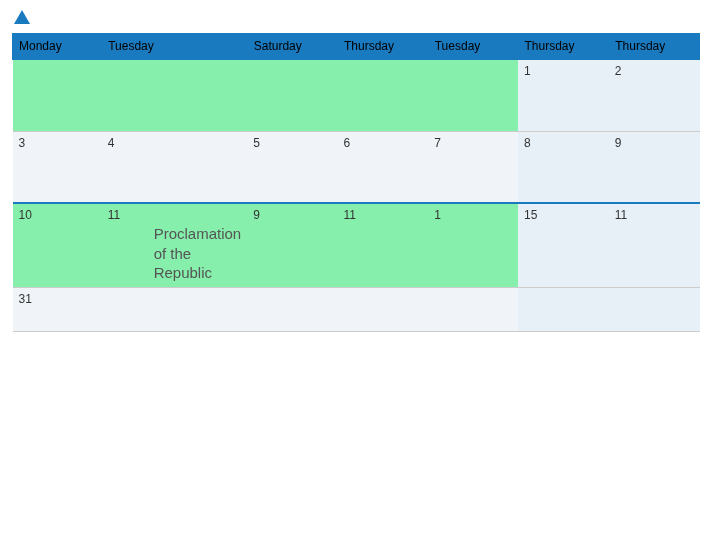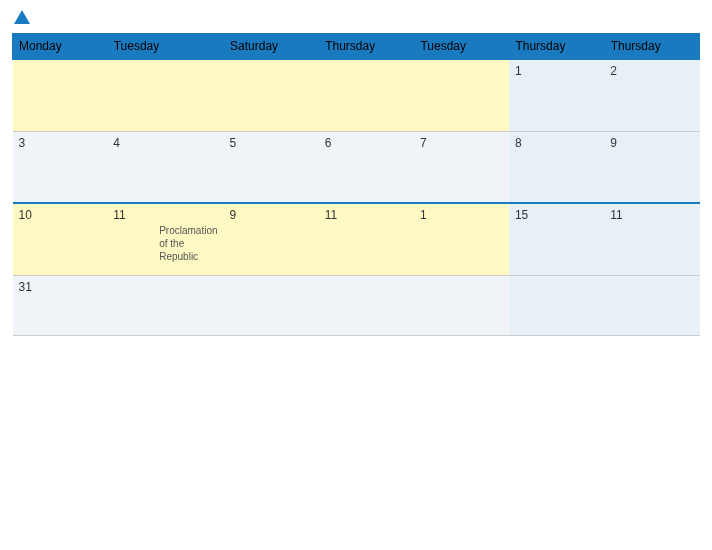--- a/index.html
+++ b/index.html
@@ -79,35 +79,35 @@
       border: 1px solid #1a7abf;
     }
     .calendar-grid td {
       width: calc(100% / 7);
       vertical-align: top;
       padding: 4px 6px;
       border-bottom: 1px solid #ccc;
       height: 72px;
       font-size: 12px;
       color: #333;
-      background: #fef9c3;
+      background: #86efac;
     }
     .calendar-grid tr:nth-child(even) td {
       background: #f0f4f8;
     }
     .calendar-grid tr:last-child td {
-      height: 60px;
+      height: 44px;
     }
     .day-number {
       font-size: 12px;
       color: #333;
       display: block;
     }
     .event-text {
-      font-size: 10px;
+      font-size: 15px;
       color: #555;
       margin-top: 2px;
       display: block;
       line-height: 1.3;
       margin-left: 46px;
     }
     td.weekend {
       background: #e8f0f7 !important;
     }
     .top-border-row td {

